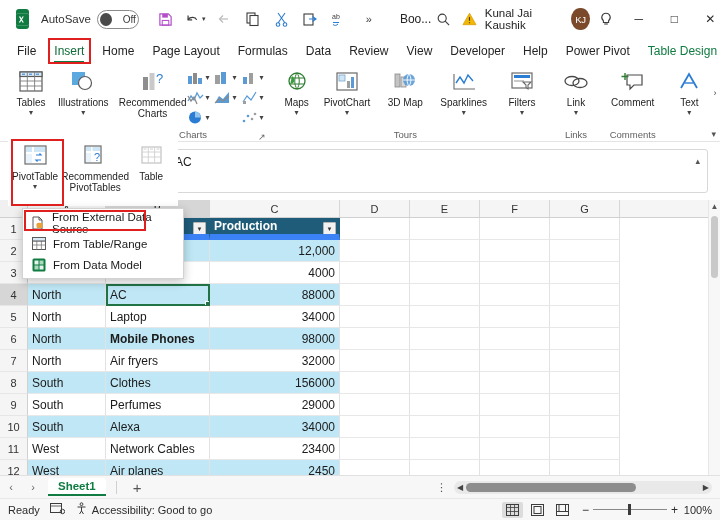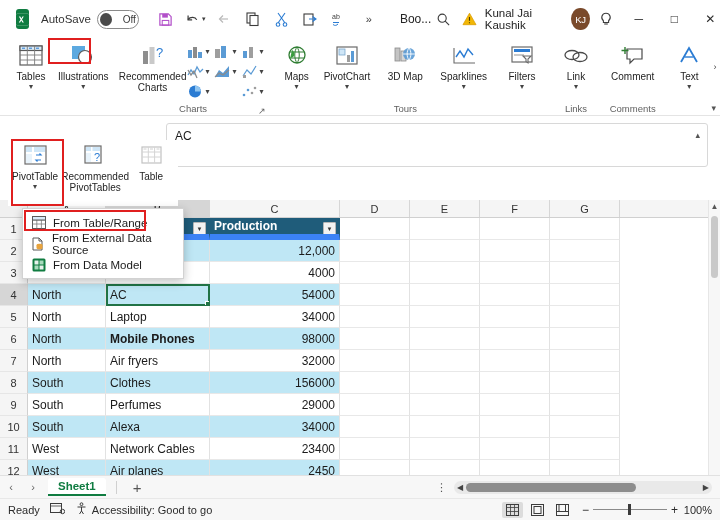--- a/index.html
+++ b/index.html
@@ -292,20 +292,35 @@
             <path d="M7 1.2a4.2 4.2 0 00-2.6 7.5v1.8h5.2V8.7A4.2 4.2 0 007 1.2z" fill="none" stroke="#3c3c3c" stroke-width="1.1"></path>
             <path d="M5.2 12h3.6" stroke="#3c3c3c" stroke-width="1.1"></path>
           </svg>
       </div>
       <div class="wincontrol">─</div>
       <div class="wincontrol">□</div>
       <div class="wincontrol">✕</div>
     </div>
   </div>
 
+  <div class="tabsrow">
+    <div class="tab">File</div>
+    <div class="tab active">Insert</div>
+    <div class="tab">Home</div>
+    <div class="tab">Page Layout</div>
+    <div class="tab">Formulas</div>
+    <div class="tab">Data</div>
+    <div class="tab">Review</div>
+    <div class="tab">View</div>
+    <div class="tab">Developer</div>
+    <div class="tab">Help</div>
+    <div class="tab">Power Pivot</div>
+    <div class="tab ctx">Table Design</div>
+
+  </div>
 
   <div class="ribbon">
 
     <div class="rgroup">
       <div class="gitems">
         <div class="bigbtn">
           <div class="ico">
             <svg width="26" height="24" viewBox="0 0 26 24">
                 <rect x="2" y="2" width="22" height="19" fill="#fff" stroke="#5a5a5a" stroke-width="1.2"></rect>
                 <rect x="2" y="2" width="22" height="4.5" fill="#d9eaf7" stroke="#5a5a5a" stroke-width="1.2"></rect>
@@ -603,21 +618,21 @@
         <div class="cell plain" style="width:70px;"></div>
         <div class="cell plain" style="width:70px;"></div>
         <div class="cell plain" style="width:70px;"></div>
         <div class="cell plain" style="width:70px;"></div>
       </div>
 
       <div class="row">
         <div class="rh sel">4</div>
         <div class="cell band" style="width:78px;">North</div>
         <div class="cell band active-cell" style="width:104px;">AC</div>
-        <div class="cell band num" style="width:130px;">54000</div>
+        <div class="cell band num" style="width:130px;">88000</div>
         <div class="cell plain" style="width:70px;"></div>
         <div class="cell plain" style="width:70px;"></div>
         <div class="cell plain" style="width:70px;"></div>
         <div class="cell plain" style="width:70px;"></div>
       </div>
 
       <div class="row">
         <div class="rh">5</div>
         <div class="cell plain" style="width:78px;">North</div>
         <div class="cell plain" style="width:104px;">Laptop</div>
@@ -749,38 +764,38 @@
             </svg>
         </div>
         <div class="lbl gray">Table</div>
       </div>
     </div>
   </div>
 
   <div class="pt-menu">
     <div class="pt-item">
       <span class="mi">
-        <svg width="14" height="13" viewBox="0 0 14 13">
-            <rect x="0.5" y="0.5" width="13" height="12" fill="#fff" stroke="#5a5a5a" stroke-width="1"></rect>
-            <path d="M0.5 4h13M0.5 8h13M4.8 0.5v12M9.4 0.5v12" stroke="#7a7a7a" stroke-width="0.8"></path>
-            <rect x="0.5" y="0.5" width="13" height="3.5" fill="#d9eaf7" stroke="#5a5a5a" stroke-width="1"></rect>
-          </svg>
-      </span>
-      <span>From Table/Range</span>
-    </div>
-    <div class="pt-item">
-      <span class="mi">
         <svg width="14" height="14" viewBox="0 0 14 14">
             <path d="M2 1h6l3 3v9H2z" fill="#fff" stroke="#5a5a5a" stroke-width="1"></path>
             <path d="M8 1v3h3" fill="none" stroke="#5a5a5a" stroke-width="1"></path>
             <ellipse cx="8.5" cy="8" rx="3" ry="1.3" fill="#e8a33d"></ellipse>
             <path d="M5.5 8v3c0 0.7 1.3 1.3 3 1.3s3-0.6 3-1.3V8" fill="#e8a33d"></path>
           </svg>
       </span>
       <span>From External Data Source</span>
+    </div>
+    <div class="pt-item">
+      <span class="mi">
+        <svg width="14" height="13" viewBox="0 0 14 13">
+            <rect x="0.5" y="0.5" width="13" height="12" fill="#fff" stroke="#5a5a5a" stroke-width="1"></rect>
+            <path d="M0.5 4h13M0.5 8h13M4.8 0.5v12M9.4 0.5v12" stroke="#7a7a7a" stroke-width="0.8"></path>
+            <rect x="0.5" y="0.5" width="13" height="3.5" fill="#d9eaf7" stroke="#5a5a5a" stroke-width="1"></rect>
+          </svg>
+      </span>
+      <span>From Table/Range</span>
     </div>
     <div class="pt-item">
       <span class="mi">
         <svg width="14" height="14" viewBox="0 0 14 14">
             <rect x="0.5" y="0.5" width="13" height="13" rx="1.5" fill="#107c41"></rect>
             <rect x="2.5" y="2.5" width="4" height="4" fill="#fff" opacity="0.9"></rect>
             <rect x="7.5" y="2.5" width="4" height="4" fill="#a8dbbd"></rect>
             <rect x="2.5" y="7.5" width="4" height="4" fill="#a8dbbd"></rect>
             <rect x="7.5" y="7.5" width="4" height="4" fill="#fff" opacity="0.9"></rect>
           </svg>

